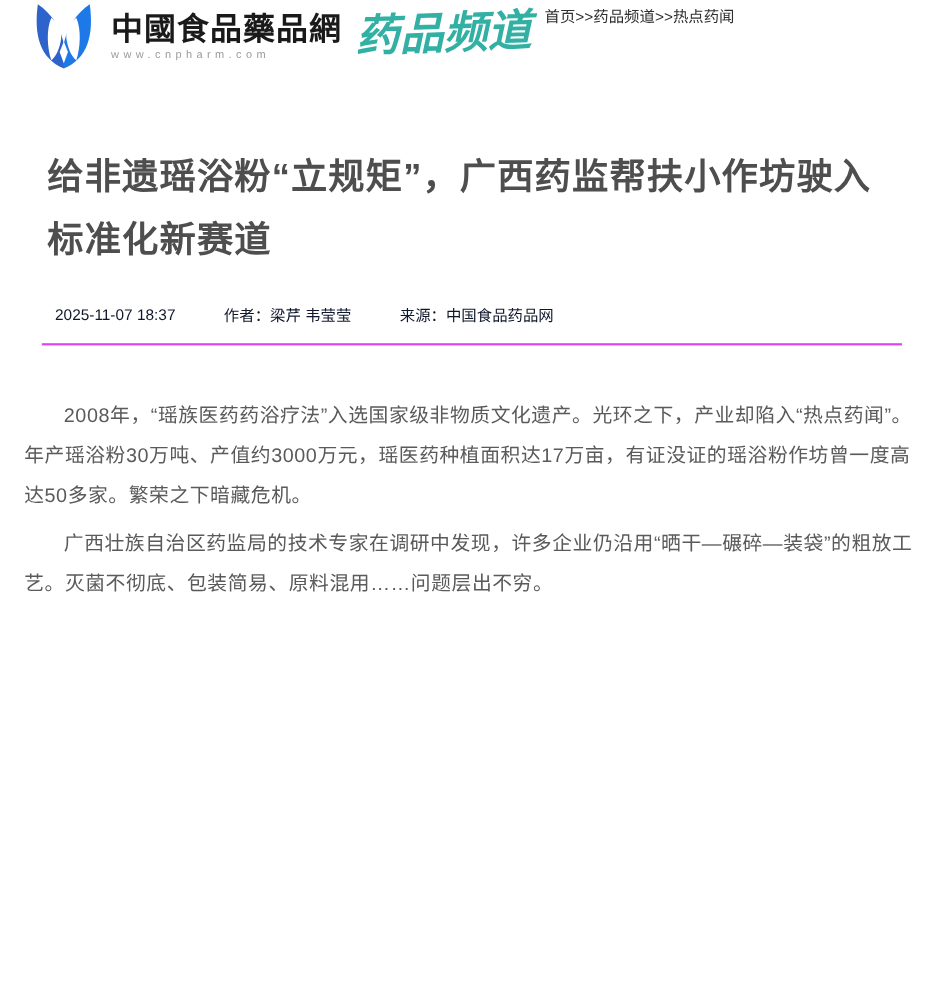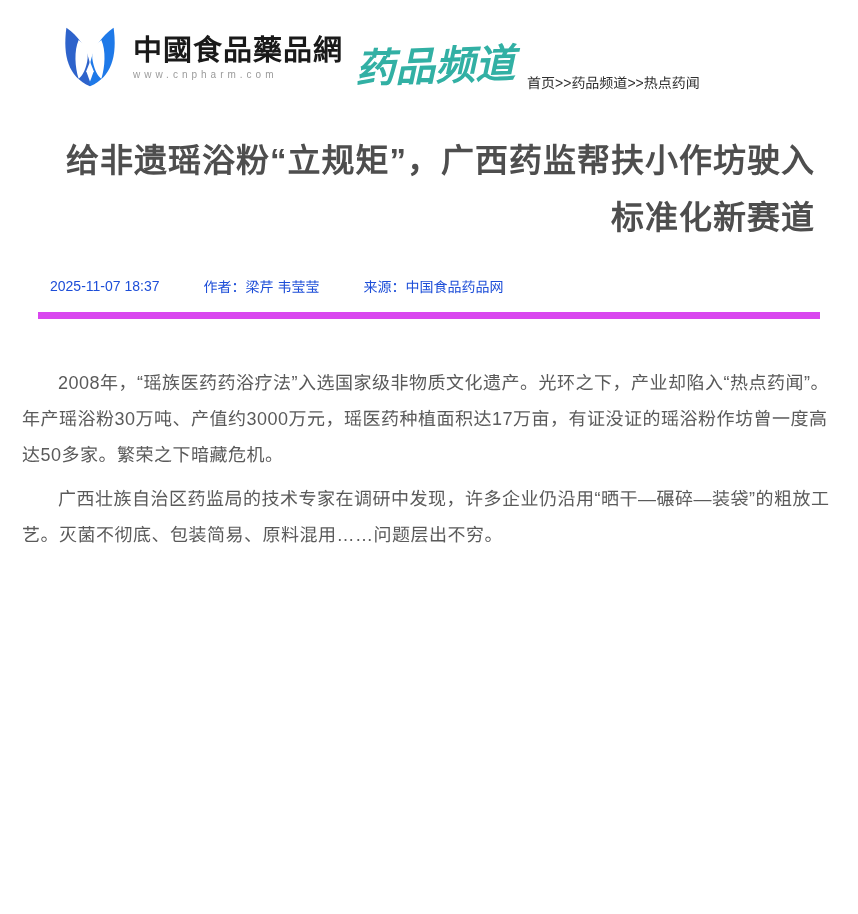--- a/index.html
+++ b/index.html
@@ -9,22 +9,22 @@
     height: 914px;
     overflow: hidden;
     font-family: "Liberation Sans", "DejaVu Sans", sans-serif;
     color: #5a5a5a;
   }
 
   
   .site-header {
     height: 92px;
     display: flex;
-    align-items: flex-end;
-    padding-left: 56px;
+    align-items: flex-start;
+    padding-left: 24px;
     background: #ffffff;
   }
   .logo-link { display: flex; align-items: center; text-decoration: none; cursor: pointer; }
   .logo-mark { width: 68px; height: 68px; flex: 0 0 auto; }
   .logo-text { margin-left: 9px; line-height: 1; }
   .site-name {
     font-family: "DejaVu Serif", "Liberation Serif", serif;
     font-weight: 900;
     font-size: 29px;
     color: #1a1a1a;
@@ -56,33 +56,33 @@
     color: #2f2f2f;
     white-space: nowrap;
   }
   .breadcrumb .crumb { color: #2f2f2f; text-decoration: none; cursor: pointer; }
   .breadcrumb .sep { color: #2f2f2f; }
 
   
   .article-title {
     margin: 40px auto 14px;
     max-width: 772px;
-    text-align: right;
+    text-align: left;
     font-size: 33px;
     line-height: 57px;
     font-weight: 700;
     color: #4e4e4e;
     letter-spacing: 1px;
   }
   .meta-row {
     margin: 16px 38px;
     padding: 14px 12px 16px;
-    border-bottom: 7px solid #d946ef;
+    border-bottom: 2px solid #d946ef;
     font-size: 14px;
-    color: #1d4ed8;
+    color: #0f172a;
     display: flex;
     align-items: center;
   }
   .meta-row .meta-item { margin-right: 44px; white-space: nowrap; }
 
   
   .article-body {
     padding: 30px 22px 0;
     font-size: 18px;
     line-height: 36px;

